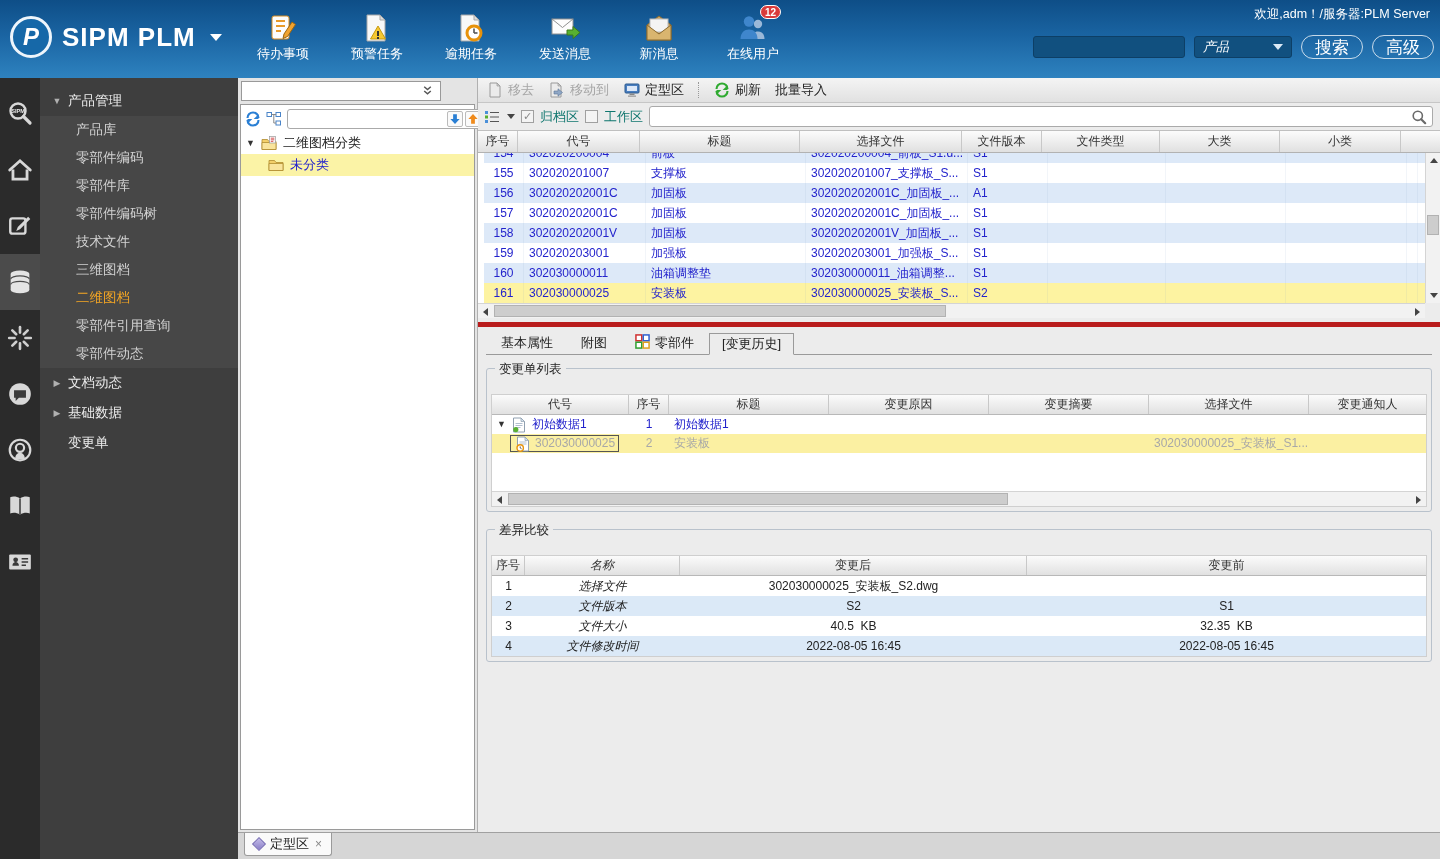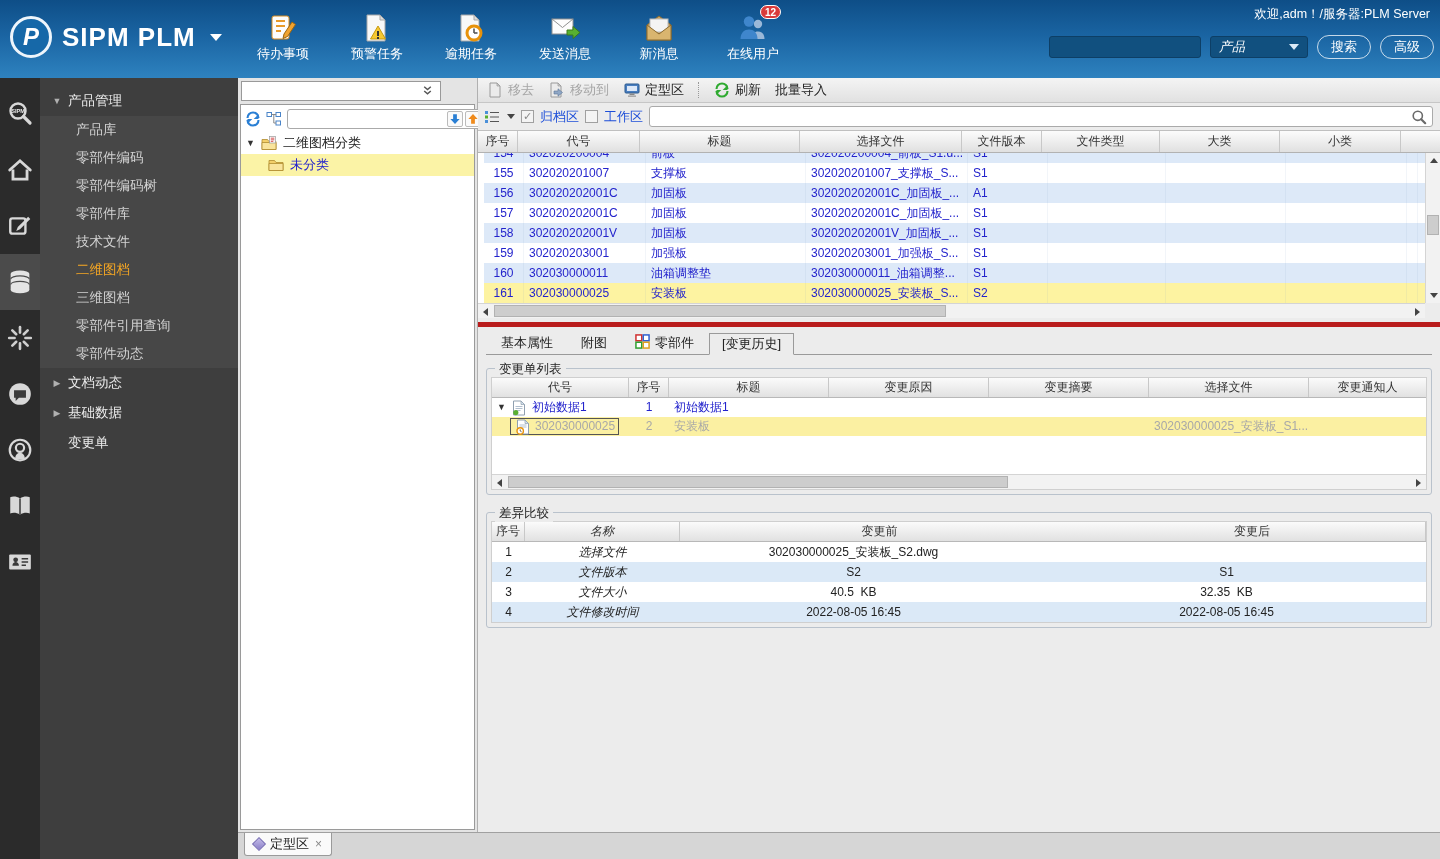--- a/index.html
+++ b/index.html
@@ -16,21 +16,21 @@
   .header-toolbar { position:absolute; left:243px; top:9px; display:flex; gap:14px; }
   .hdr-tool { width:80px; display:flex; flex-direction:column; align-items:center; color:#fff; font-size:13px; cursor:pointer; position:relative; }
   .hdr-tool .ticon { height:34px; display:flex; align-items:flex-end; }
   .hdr-tool .tlabel { margin-top:2px; white-space:nowrap; }
   .badge { position:absolute; top:-4px; right:12px; background:#d93a3a; color:#fff; border-radius:8px; font-size:10px; padding:0 4px; height:14px; line-height:13px; border:1px solid #fff; font-weight:bold; }
   .welcome { position:absolute; top:6px; right:10px; color:#fff; font-size:12.5px; }
   .search-row { position:absolute; top:35px; right:6px; display:flex; align-items:center; gap:9px; }
   .hdr-input { width:152px; height:22px; background:#11507f; border:1px solid #0d3f66; border-radius:3px; color:#fff; padding:0 6px; outline:none; font-size:13px; }
   .hdr-select { width:98px; height:22px; background:#11507f; border:1px solid #0d3f66; border-radius:3px; color:#fff; display:flex; align-items:center; justify-content:space-between; padding:0 8px; font-size:13px; cursor:pointer;font-style:italic; }
   .sel-caret { width:0; height:0; border-left:5px solid transparent; border-right:5px solid transparent; border-top:6px solid #dceaf6; }
-  .pill { height:24px; border:1px solid rgba(255,255,255,.75); border-radius:12px; background:transparent; color:#fff; font-size:13px; padding:0 13px; cursor:pointer; font-family:Liberation Mono, monospace; }
+  .pill { height:24px; border:1px solid rgba(255,255,255,.75); border-radius:12px; background:transparent; color:#fff; font-size:17px; padding:0 13px; cursor:pointer; font-family:Liberation Mono, monospace; }
 
   
   .body-row { flex:1; display:flex; min-height:0; }
   .icon-strip { width:40px; background:#2b2b2b; display:flex; flex-direction:column; align-items:center; padding-top:8px; flex:none; }
   .strip-icon { width:40px; height:56px; display:flex; align-items:center; justify-content:center; cursor:pointer; }
   .strip-icon.active { background:#4b4b4b; }
   .side-menu { width:198px; background:#3e3e3e; padding-top:8px; flex:none; overflow:hidden; }
   .menu-group-header { height:30px; display:flex; align-items:center; cursor:pointer; }
   .menu-caret { width:14px; margin-left:10px; font-size:9px; color:#b0b0b0; text-align:center; }
   .menu-group-label { margin-left:4px; font-size:13.5px; color:#ececec; }
@@ -57,21 +57,21 @@
 
   
   .main { flex:1; display:flex; flex-direction:column; background:#ececec; min-width:0; }
   .main-toolbar { height:25px; background:linear-gradient(#f4f4f4,#e1e1e1); border-bottom:1px solid #c6c6c6; display:flex; align-items:center; padding:0 8px; gap:14px; font-size:13px; flex:none; }
   .tb-item { display:flex; align-items:center; gap:4px; color:#222; cursor:pointer; white-space:nowrap; }
   .tb-item.disabled { color:#a6a6a6; cursor:default; }
   .tb-sep { width:1px; height:16px; border-left:1px dotted #999; }
   .filter-bar { height:27px; display:flex; align-items:center; gap:6px; padding:0 5px; background:#ececec; flex:none; }
   .caret-sm { width:0; height:0; border-left:4px solid transparent; border-right:4px solid transparent; border-top:5px solid #444; }
   .checkbox { width:13px; height:13px; border:1px solid #a0a0a0; background:#f4f4f4; display:flex; align-items:center; justify-content:center; font-size:11px; color:#888; cursor:pointer; }
-  .filter-label { color:#1d4ed8; font-size:13px; }
+  .filter-label { color:#0f766e; font-size:13px; }
   .filter-input { flex:1; height:21px; border:1px solid #aaa; border-radius:3px; background:#fff; display:flex; align-items:center; padding:0 4px; margin-right:2px; }
   .filter-input input { flex:1; border:none; outline:none; font-size:12px; font-family:inherit; }
 
   
   .file-table { background:#fff; position:relative; border-top:1px solid #c0c0c0; flex:none; }
   .ft-header { display:flex; height:22px; background:linear-gradient(#fcfcfc,#e0e0e0); border-bottom:1px solid #b2b2b2; color:#333; }
   .ft-hcell { display:flex; align-items:center; justify-content:center; border-right:1px solid #c8c8c8; overflow:hidden; flex:none; cursor:pointer; }
   .c0{width:40px;} .c1{width:122px;} .c2{width:160px;} .c3{width:162px;} .c4{width:80px;} .c5{width:118px;} .c6{width:120px;} .c7{width:121px;} .cf{flex:1; border-right:none;}
   .ft-viewport { height:150px; overflow:hidden; margin-right:15px;margin-left:6px; }
   .ft-rows { margin-top:-10px; }
@@ -89,21 +89,21 @@
   .tri-up    { width:0;height:0;border-left:4px solid transparent;border-right:4px solid transparent;border-bottom:5px solid #444; }
   .tri-down  { width:0;height:0;border-left:4px solid transparent;border-right:4px solid transparent;border-top:5px solid #444; }
   .tri-left  { width:0;height:0;border-top:4px solid transparent;border-bottom:4px solid transparent;border-right:5px solid #444; }
   .tri-right { width:0;height:0;border-top:4px solid transparent;border-bottom:4px solid transparent;border-left:5px solid #444; }
 
   
   .detail { flex:1; margin-top:4px; border-top:5px solid #b91c1c; background:#ececec; padding:4px 8px 0 8px; min-height:0; }
   .tabs { display:flex; gap:2px; height:24px; border-bottom:1px solid #9a9a9a; padding-left:2px; align-items:flex-end; }
   .tab { display:flex; align-items:center; gap:5px; padding:0 12px; height:22px; font-size:13px; color:#222; cursor:pointer; border:1px solid transparent; white-space:nowrap; }
   .tab.active { background:#ececec; border:1px solid #9a9a9a; border-bottom:1px solid #ececec; margin-bottom:-1px; }
-  .groupbox { position:relative; border:1px solid #b9c2cc; border-radius:3px; margin-top:13px; padding:8px 4px 4px 4px; }
+  .groupbox { position:relative; border:1px solid #b9c2cc; border-radius:3px; margin-top:13px; padding:25px 4px 4px 4px; }
   .groupbox-title { position:absolute; top:-8px; left:8px; background:#ececec; padding:0 4px; font-size:12.5px; color:#222; }
   .cl-table { background:#fff; border:1px solid #cfcfcf; position:relative; }
   .cl-header { display:flex; height:20px; background:linear-gradient(#fbfbfb,#e1e1e1); border-bottom:1px solid #b8b8b8; color:#333; }
   .k0{width:137px;} .k1{width:40px;} .k2{width:160px;} .k3{width:160px;} .k4{width:160px;} .k5{width:160px;} .k6{flex:1; border-right:none;}
   .cl-row { display:flex; height:19px; line-height:19px; cursor:pointer; }
   .cl-row .ft-cell { border-right:none; }
   .cl-row.lvl0 { color:#2222cc; }
   .cl-row.selected { background:#fbf0a2; color:#a8a8a8; }
   .cl-empty { height:38px; background:#fff; }
   .cell-flex { display:flex; align-items:center; gap:4px; }
@@ -293,25 +293,25 @@
       </nav>
 
     <nav class="side-menu" id="sideMenu">
         <div class="menu-group-header">
           <span class="menu-caret">▼</span>
           <span class="menu-group-label">产品管理</span>
         </div>
         <div class="menu-items">
           <div class="menu-item">产品库</div>
           <div class="menu-item">零部件编码</div>
+          <div class="menu-item">零部件库</div>
           <div class="menu-item">零部件编码树</div>
-          <div class="menu-item">零部件库</div>
           <div class="menu-item">技术文件</div>
+          <div class="menu-item">三维图档</div>
           <div class="menu-item active">二维图档</div>
-          <div class="menu-item">三维图档</div>
           <div class="menu-item">零部件引用查询</div>
           <div class="menu-item">零部件动态</div>
         </div>
         <div class="menu-group-header">
           <span class="menu-caret">▶</span>
           <span class="menu-group-label">文档动态</span>
         </div>
         <div class="menu-group-header">
           <span class="menu-caret">▶</span>
           <span class="menu-group-label">基础数据</span>
@@ -683,22 +683,22 @@
                 </div>
               </div>
             </div>
 
             <div class="groupbox" style="margin-top:17px;">
               <div class="groupbox-title">差异比较</div>
               <div class="diff-table">
                 <div class="cl-header" id="diffHeader">
                     <div class="ft-hcell d0">序号</div>
                     <div class="ft-hcell d1">名称</div>
+                    <div class="ft-hcell d2">变更后</div>
                     <div class="ft-hcell d3">变更前</div>
-                    <div class="ft-hcell d2">变更后</div>
                   </div>
                 <div id="diffRows">
                     <div class="diff-row">
                       <div class="ft-cell d0">1</div>
                       <div class="ft-cell d1">选择文件</div>
                       <div class="ft-cell d2">302030000025_安装板_S2.dwg</div>
                     </div>
                     <div class="diff-row alt">
                       <div class="ft-cell d0">2</div>
                       <div class="ft-cell d1">文件版本</div>

